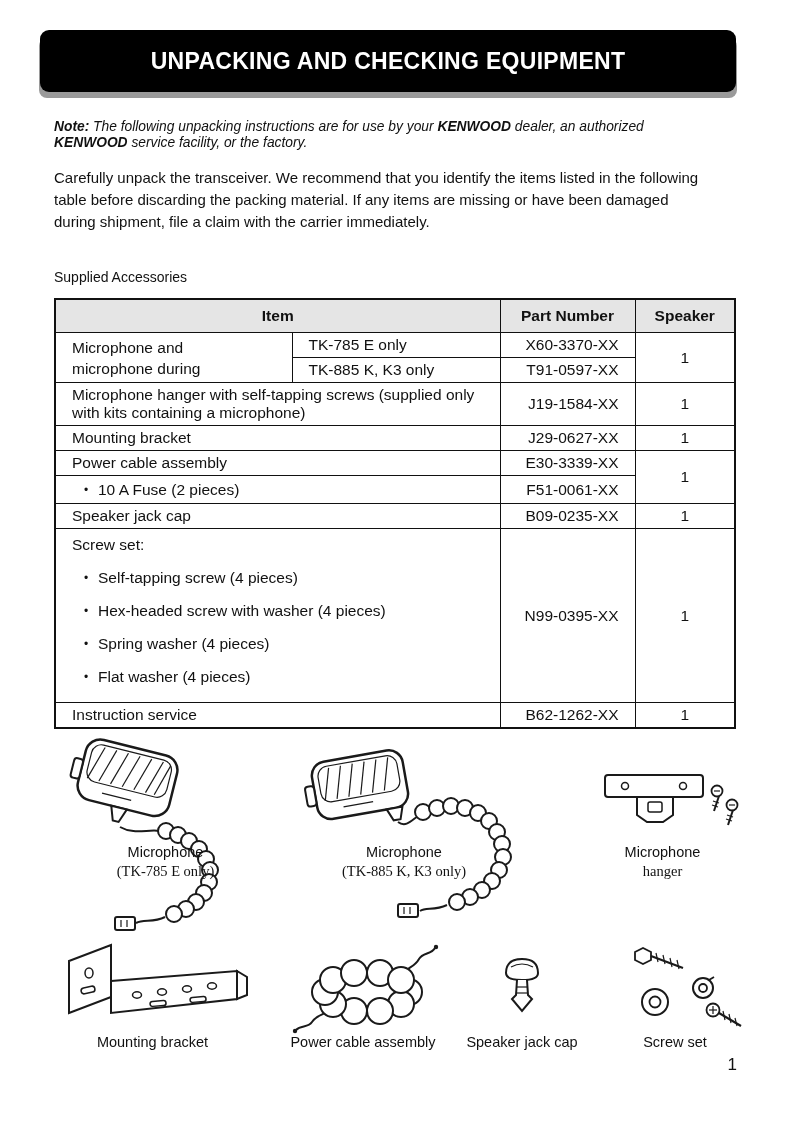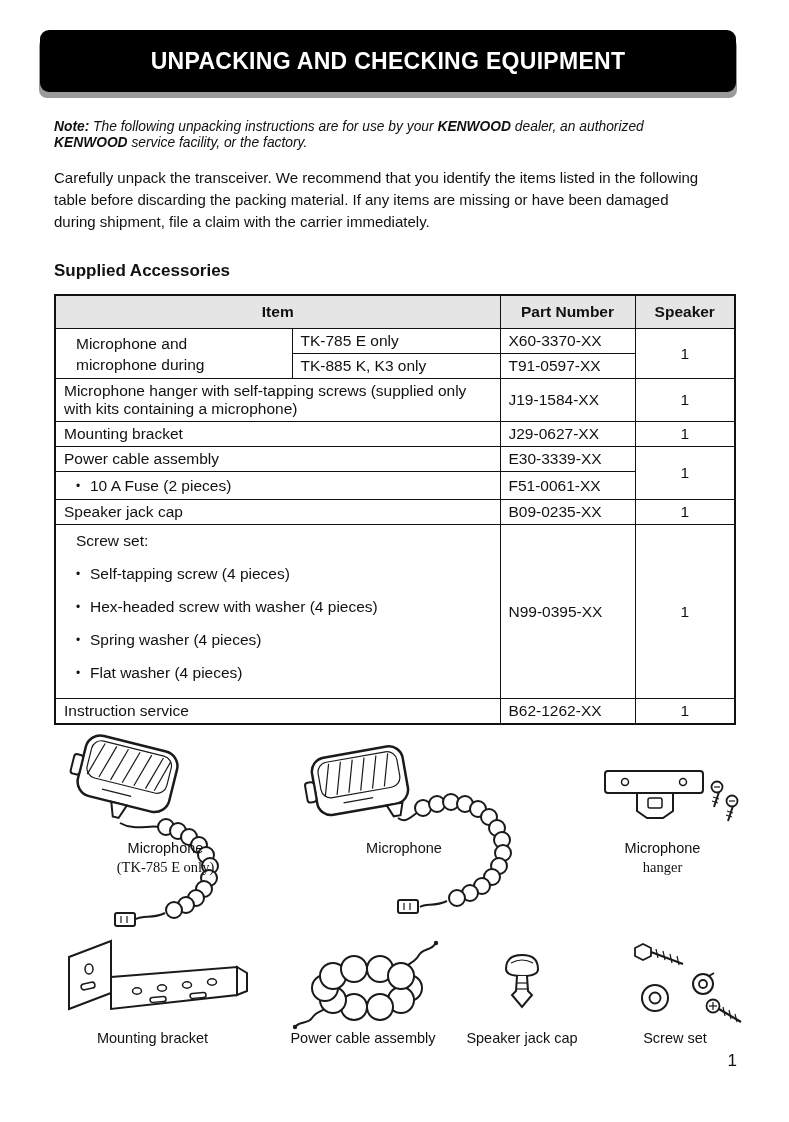--- a/index.html
+++ b/index.html
@@ -21,38 +21,38 @@
   .note{
     margin:27px 0 0 54px;max-width:640px;
     font-style:italic;font-size:13.8px;line-height:16px;
   }
   .note b{font-weight:bold;}
   .intro{
     margin:16px 0 0 54px;max-width:660px;
     font-size:15px;line-height:22px;
   }
   .section-heading{
-    margin:28px 0 0 54px;font-size:17px;font-weight:bold;
+    margin:36px 0 0 54px;font-size:14px;font-weight:normal;
   }
   
   table.acc{
     border-collapse:collapse;margin:13px 0 0 54px;width:680px;
     border:2px solid #111;font-size:15.5px;table-layout:fixed;
   }
   table.acc th,table.acc td{
-    border:1.5px solid #111;padding:3px 8px;vertical-align:middle;
+    border:1.5px solid #111;padding:3px 16px;vertical-align:middle;
     overflow:hidden;
   }
   table.acc th{
     background:#e5e5e5;font-weight:bold;text-align:center;height:26px;
   }
-  td.part{text-align:left;padding-left:10px;margin-left:45px;}
+  td.part{text-align:right;padding-left:10px;margin-left:45px;}
   td.qty{text-align:center;}
   td.item{padding-left:8px;}
-  .cell-line{line-height:21px;margin-left:12px;}
+  .cell-line{line-height:21px;}
   .bullet-line{
     position:relative;padding-left:26px;line-height:21px;
   }
   .bullet-line::before{
     content:"\2022";position:absolute;left:12px;top:1px;font-size:12px;
   }
   .screw-cell .bullet-line{margin:12px 0;}
   .screw-cell .cell-line{margin-top:2px;}
   .fuse-cell{padding-left:24px;}
   
@@ -231,20 +231,21 @@
           <circle cx="159" cy="162" r="8"></circle>
       </g>
       <path d="M 149 165 C 136 171 128 167 122 171" class="ln" stroke-width="2"></path>
       <rect x="100" y="164" width="20" height="13" rx="2" fill="#fff" stroke="#1a1a1a" stroke-width="2"></rect>
       <line x1="106" y1="167" x2="106" y2="174" class="ln" stroke-width="1.2"></line>
       <line x1="112" y1="167" x2="112" y2="174" class="ln" stroke-width="1.2"></line>
     </svg>
   </div>
   <div class="caption" style="left:308px;top:108px;width:192px;">
     <span>Microphone</span>
+    <span class="line2">(TK-885 K, K3 only)</span>
   </div>
 
   <div class="fig" style="left:583px;top:28px;">
     <svg width="160" height="75" viewBox="0 0 160 75">
       <rect x="22" y="12" width="98" height="22" rx="3" fill="#fff" stroke="#1a1a1a" stroke-width="2"></rect>
       <circle cx="42" cy="23" r="3.5" class="ln" stroke-width="1.5"></circle>
       <circle cx="100" cy="23" r="3.5" class="ln" stroke-width="1.5"></circle>
       <path d="M 54 34 L 90 34 L 90 52 L 80 59 L 64 59 L 54 52 Z" fill="#fff" stroke="#1a1a1a" stroke-width="2"></path>
       <rect x="65" y="39" width="14" height="10" rx="2" class="ln" stroke-width="1.5"></rect>
       <circle cx="134" cy="28" r="5.5" fill="#fff" stroke="#1a1a1a" stroke-width="1.8"></circle>

